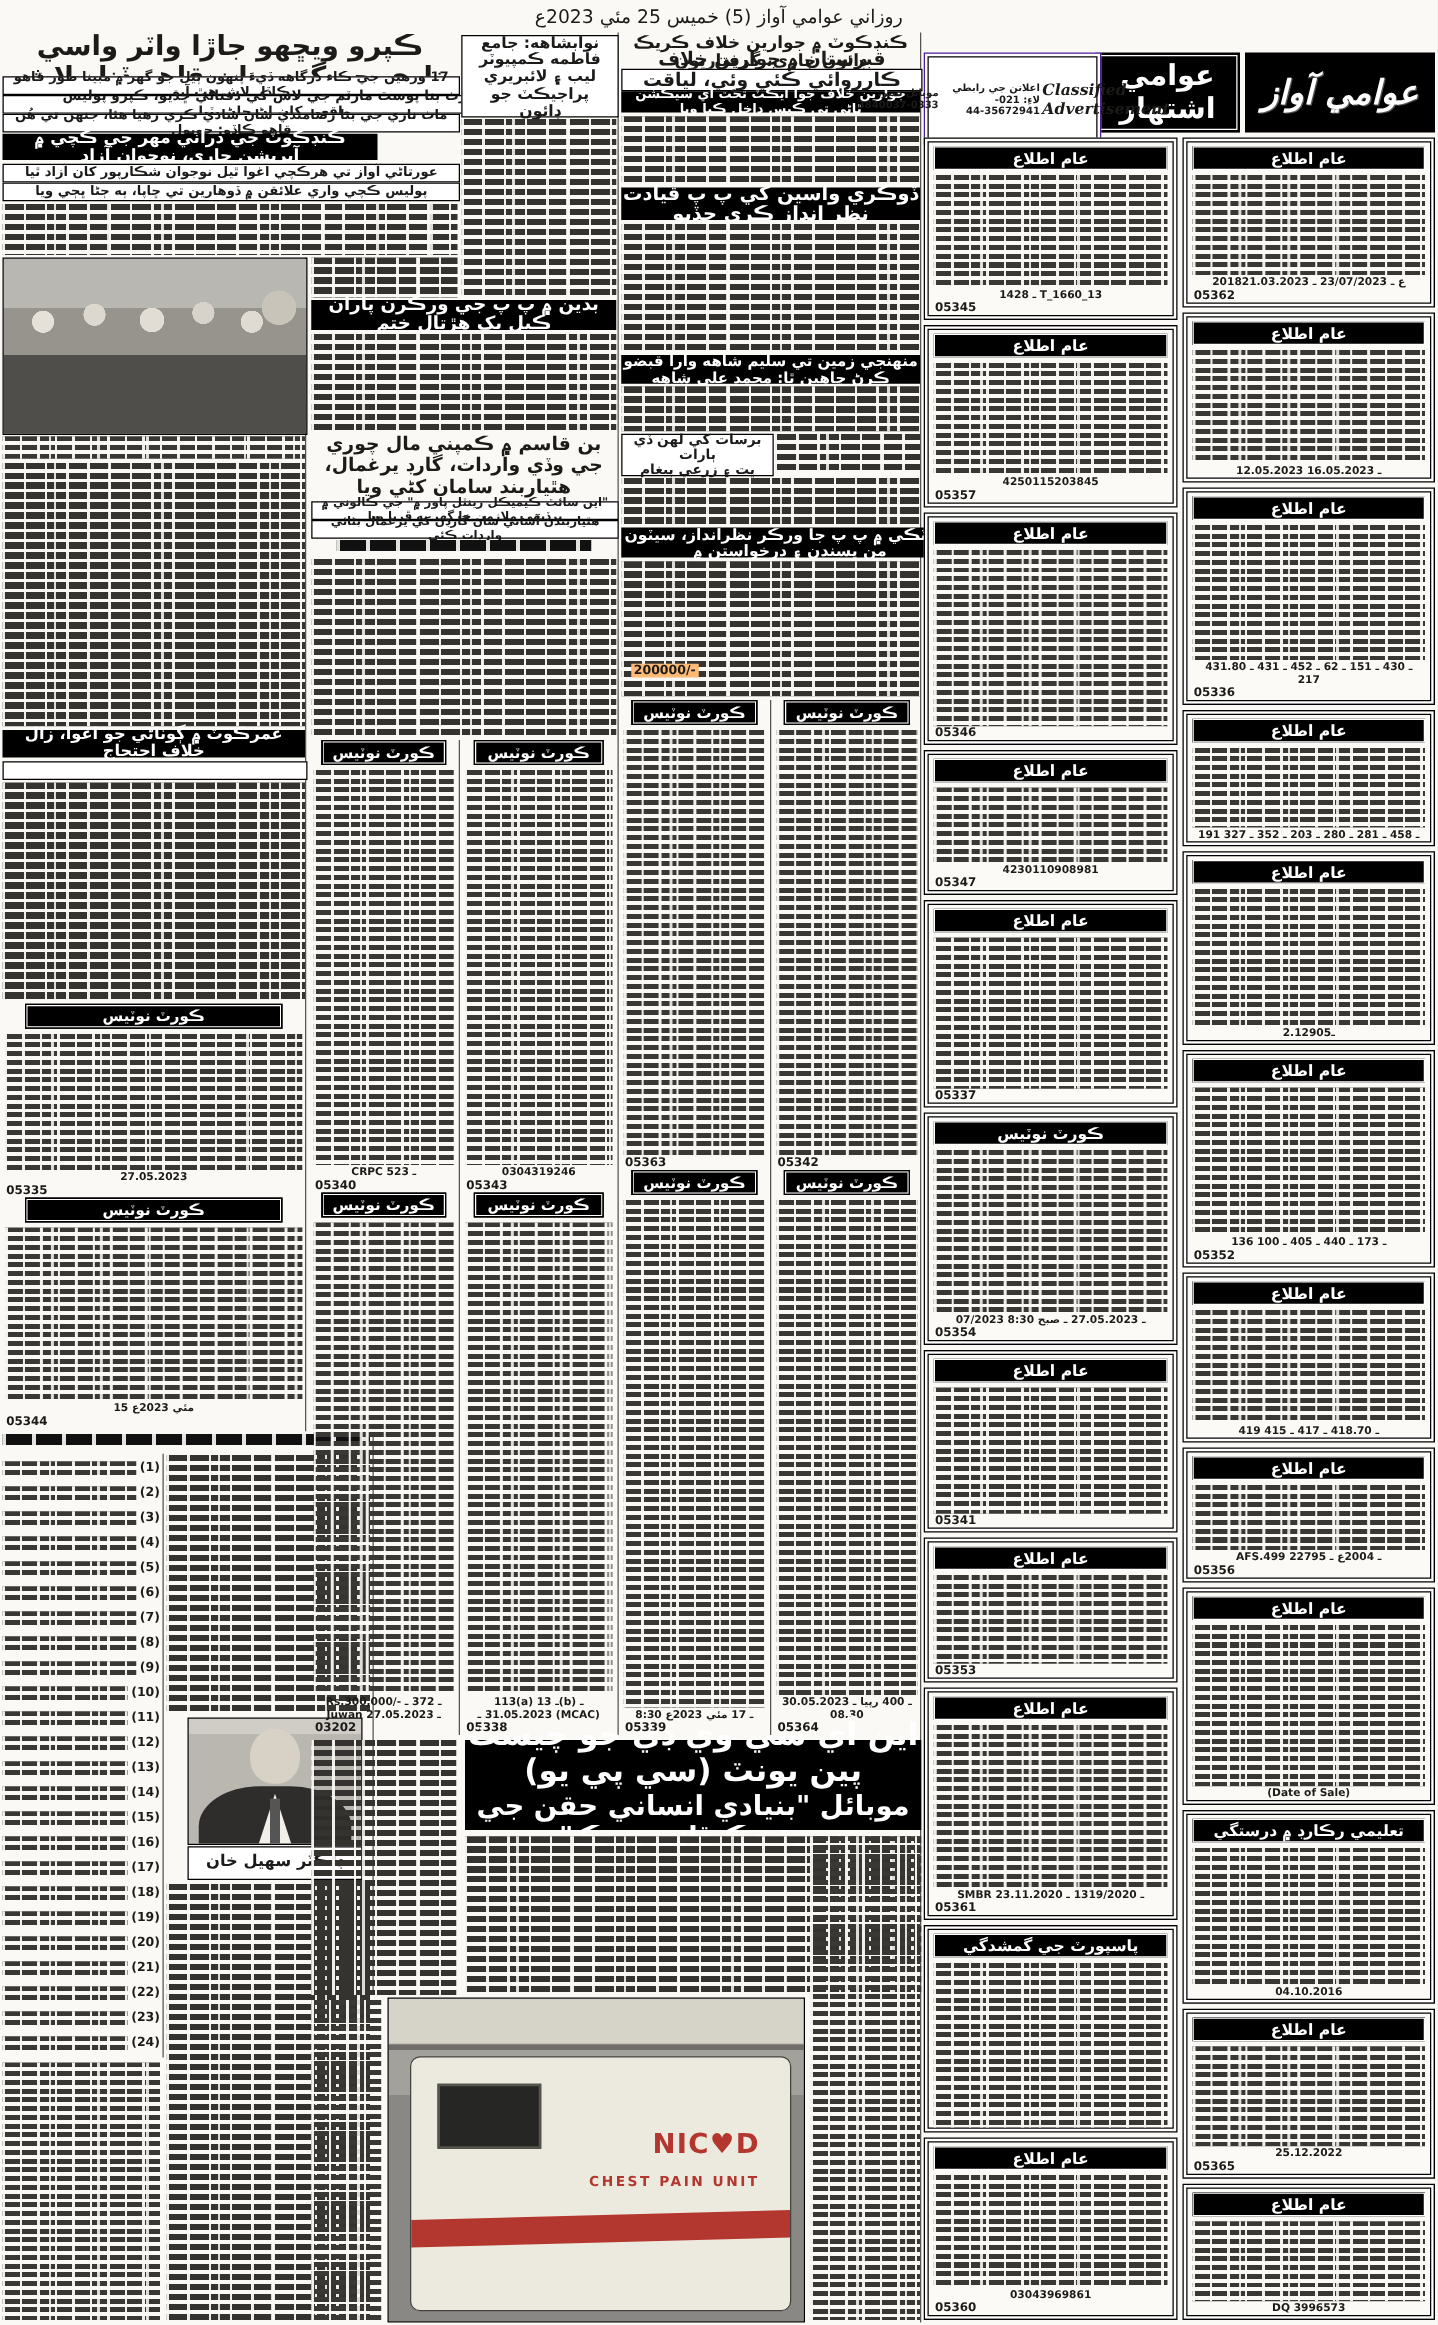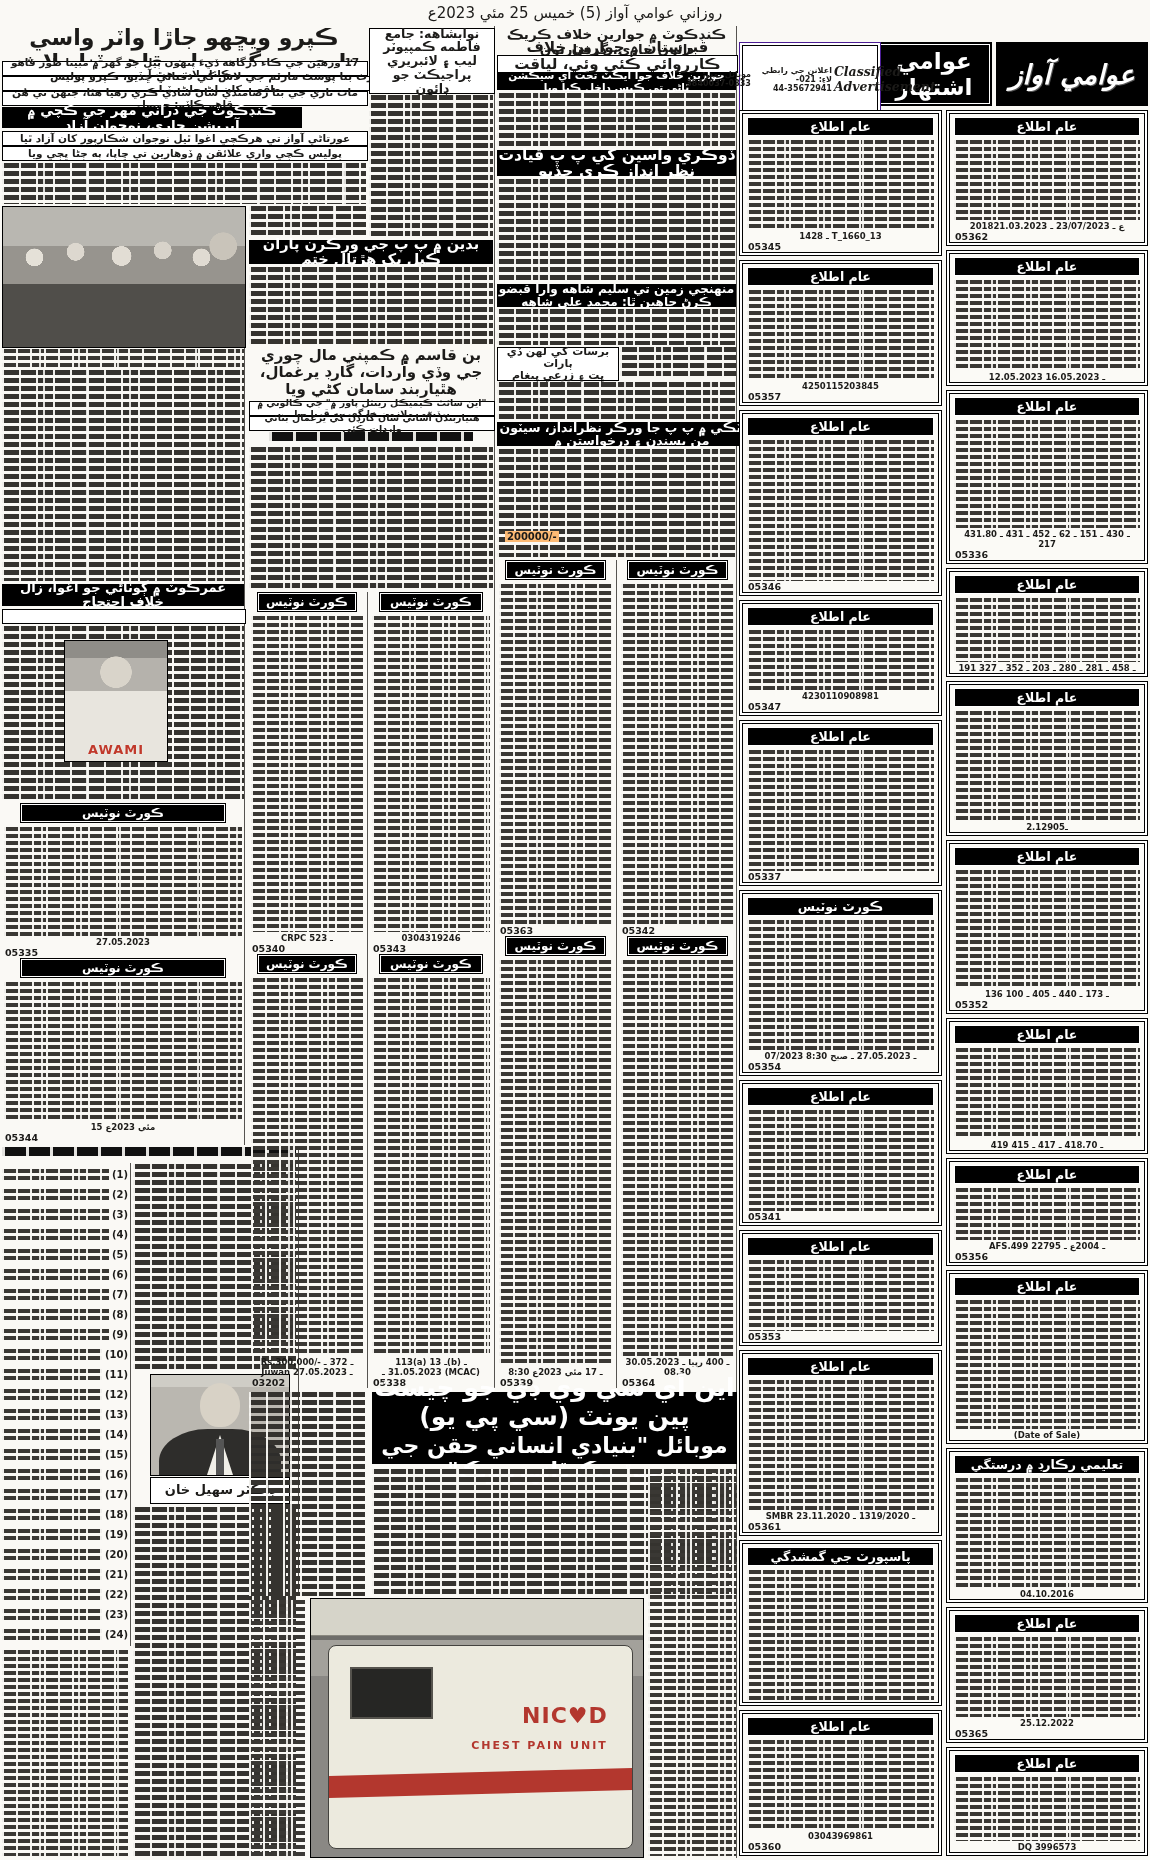--- a/index.html
+++ b/index.html
@@ -105,23 +105,20 @@
   <div class="abs boxline" style="left:2px;top:146px;width:364px;height:13px;font-size:10.5px;">پوليس ڪچي واري علائقن ۾ ڏوهارين تي ڇاپا، ٻه ڄڻا ڀڄي ويا</div>
   <div class="abs tx" style="left:2px;top:163px;width:364px;height:41px;"></div>
   <div class="abs tx" style="left:249px;top:206px;width:117px;height:32px;"></div>
 
   <div class="abs photo photo-group" style="left:2px;top:206px;width:242px;height:140px;"></div>
   <div class="abs tx-sm" style="left:2px;top:349px;width:242px;height:18px;"></div>
   <div class="abs tx" style="left:2px;top:370px;width:242px;height:211px;"></div>
   <div class="abs bar" style="left:2px;top:584px;width:242px;height:22px;font-size:13px;">عمرڪوٽ ۾ ڳوٺاڻي جو اغوا، زال خلاف احتجاج</div>
   <div class="abs boxline tx-sm" style="left:2px;top:609px;width:242px;height:13px;"></div>
   <div class="abs tx" style="left:2px;top:626px;width:242px;height:174px;"></div>
-  <div class="photo photo-awami" style="left:64px;top:640px;width:102px;height:120px;">
-    <span class="awami-logo">AWAMI</span>
-  </div>
   <div class="abs ostack" style="left:2px;top:803px;width:242px;height:340px;">
 
       <section>
         <h3 class="osec-head">ڪورٽ نوٽيس</h3>
         <div class="nbody tx-sm"></div>
         <div class="ndetail">27.05.2023</div>
         <div class="nref">05335</div>
       </section>
 
       <section>

